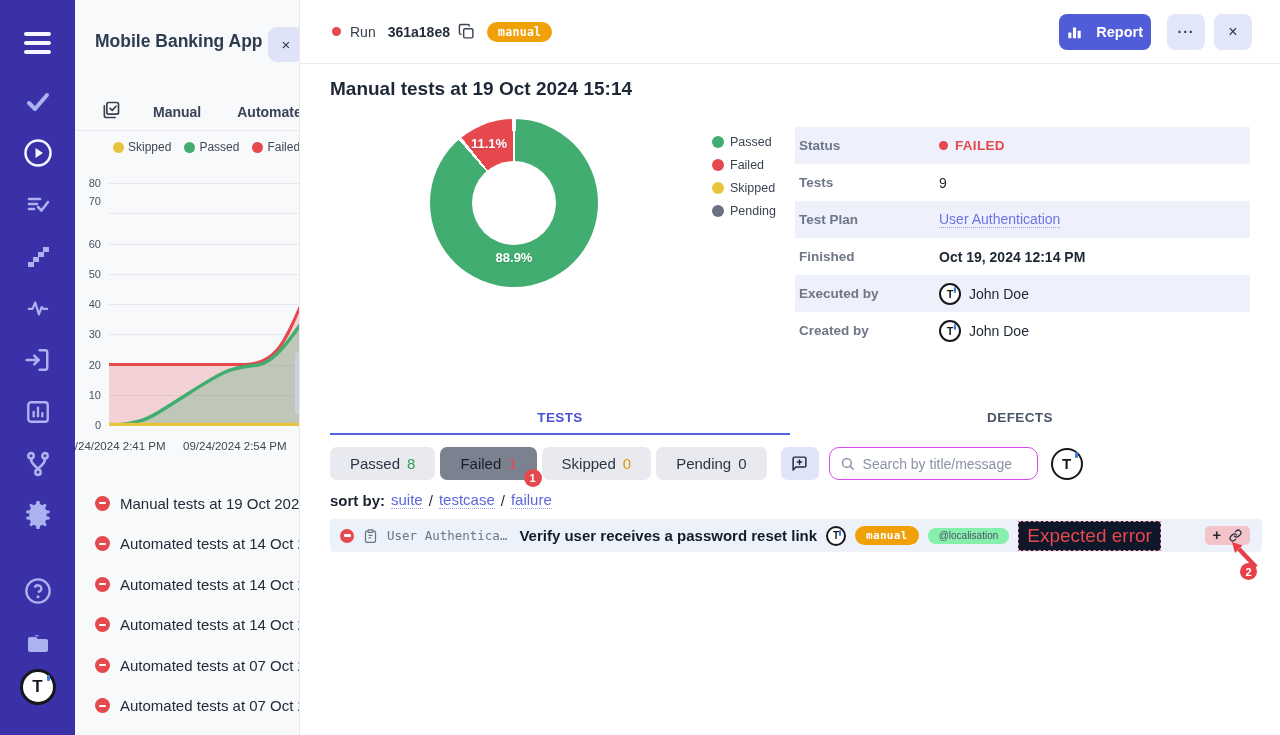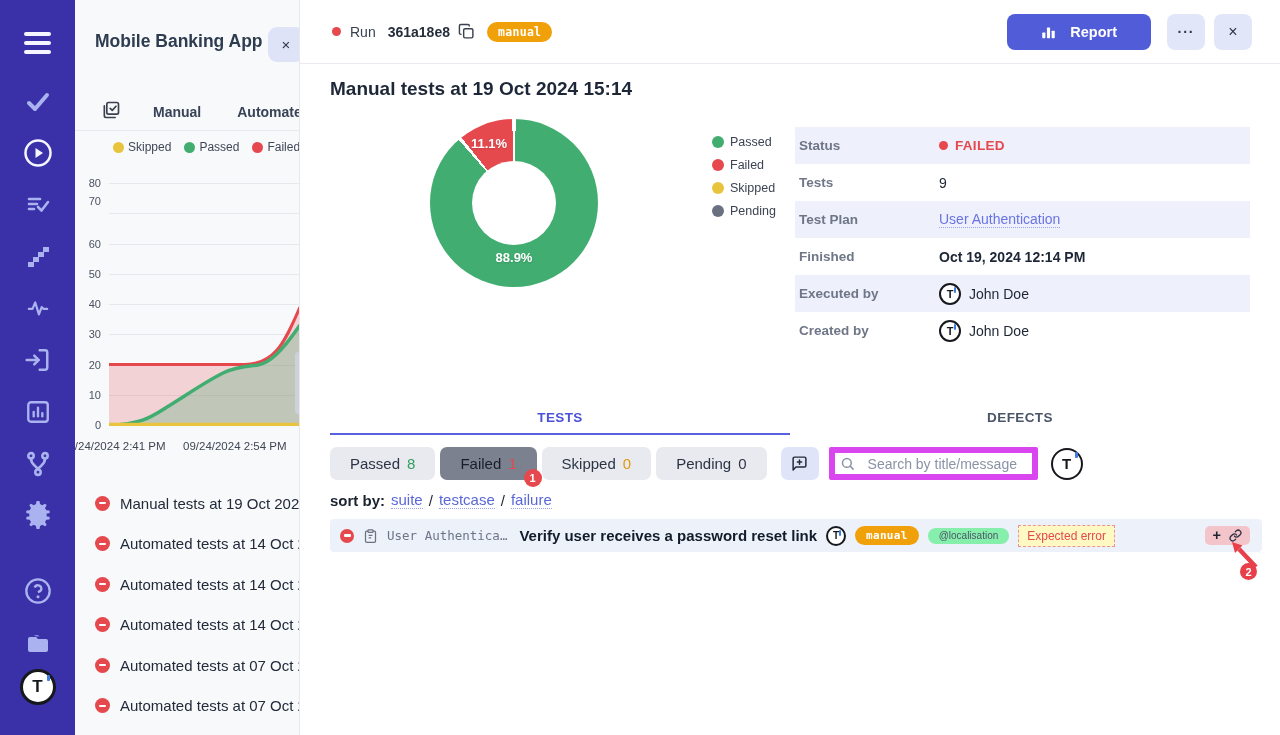--- a/index.html
+++ b/index.html
@@ -41,21 +41,21 @@
 
   
   .main { position:absolute; left:300px; top:0; width:980px; height:735px; background:#fff; z-index:1; }
   .run-header { position:absolute; left:0; top:0; width:980px; height:64px; border-bottom:1px solid #e9ebf0; display:flex; align-items:center; padding-left:32px; }
   .rh-dot { width:9px; height:9px; border-radius:50%; background:#e5484d; margin-right:9px; }
   .rh-run { font-size:14px; color:#39414f; margin-right:12px; }
   .rh-id { font-size:14px; font-weight:700; color:#252d3a; }
   .copy-btn { background:none; border:none; color:#39414f; margin-left:8px; cursor:pointer; display:flex; }
   .badge-manual { background:#f0a009; color:#fff; font-family:"DejaVu Sans Mono",monospace; font-weight:700; font-size:11.5px; padding:3px 11px; border-radius:999px; margin-left:12px; letter-spacing:.3px; }
   .rh-right { position:absolute; right:28px; top:14px; display:flex; align-items:center; }
-  .report-btn { height:36px; background:#515cd9; color:#fff; border:none; border-radius:8px; font-size:14.5px; font-weight:700; padding:0 34px; display:flex; align-items:center; gap:14px; cursor:pointer; font-family:inherit; }
+  .report-btn { height:36px; background:#515cd9; color:#fff; border:none; border-radius:8px; font-size:14.5px; font-weight:700; padding:0 8px; display:flex; align-items:center; gap:14px; cursor:pointer; font-family:inherit; }
   .sq-btn { width:38px; height:36px; background:#e2e6f9; border:none; border-radius:8px; color:#2d3748; font-size:15px; cursor:pointer; display:flex; align-items:center; justify-content:center; }
   .more-btn { margin-left:16px; font-weight:700; letter-spacing:1px; font-size:14px; }
   .x-btn { margin-left:9px; font-size:16px; }
 
   .page-title { position:absolute; left:30px; top:78px; font-size:19px; font-weight:700; color:#1d2737; }
 
   
   .donut { position:absolute; left:130px; top:119px; width:168px; height:168px; border-radius:50%;
     background:conic-gradient(#fff 0deg 1.2deg, #42ad70 1.2deg 318.8deg, #fff 318.8deg 321.2deg, #e5484d 321.2deg 358.8deg, #fff 358.8deg 360deg); }
   .donut::after { content:""; position:absolute; left:42px; top:42px; width:84px; height:84px; background:#fff; border-radius:50%; }
@@ -91,39 +91,39 @@
 
   
   .filters { position:absolute; left:30px; top:447px; display:flex; align-items:center; }
   .f-btn { position:relative; height:33px; background:#e9eaef; border:none; border-radius:7px; font-size:15px; color:#2b3445; padding:0 20px; margin-right:5px; cursor:pointer; display:flex; align-items:center; gap:7px; font-family:inherit; }
   .f-btn.active { background:#7c818f; color:#171e2c; }
   .cnt-pass { color:#2f9e5f; } .cnt-fail { color:#e5484d; } .cnt-skip { color:#df9a0c; } .cnt-pend { color:#2d3748; }
   .f-badge { position:absolute; right:-5px; bottom:-7px; width:18px; height:18px; border-radius:50%; background:#e5484d; color:#fff; font-size:11px; font-weight:700; display:flex; align-items:center; justify-content:center; }
   .comment-btn { width:38px; height:33px; background:#dfe4f9; border:none; border-radius:7px; color:#242a33; margin:0 8px 0 9px; cursor:pointer; display:flex; align-items:center; justify-content:center; }
   .search-wrap { position:relative; margin-left:2px; }
   .search-wrap svg { position:absolute; left:11px; top:9px; color:#8a93a6; }
-  .search-input { width:209px; height:33px; border:6px solid #d946ef; border-radius:2px; padding:0 10px 0 33px; font-size:14px; color:#2b3445; background:#fff; font-family:inherit; }
+  .search-input { width:209px; height:33px; border:1px solid #d946ef; border-radius:10px; padding:0 10px 0 33px; font-size:14px; color:#2b3445; background:#fff; font-family:inherit; }
   .search-input::placeholder { color:#8a93a6; }
   .filters .t-avatar { margin-left:13px; cursor:pointer; }
 
   
   .sort-row { position:absolute; left:30px; top:491px; font-size:15px; color:#1a2230; display:flex; align-items:center; gap:6px; }
   .sort-label { font-weight:700; }
   .sort-link { color:#5a67d8; border-bottom:1.5px dotted #9aa3ee; cursor:pointer; }
   .sort-sep { color:#1a2230; }
 
   
   .test-row { position:absolute; left:30px; top:519px; width:932px; height:33px; background:#edf1f9; border-radius:4px; display:flex; align-items:center; padding:0 12px 0 10px; gap:9px; cursor:pointer; }
   .test-row .minus-ic { width:14px; height:14px; }
   .test-row .minus-ic::after { left:3.5px; top:5.8px; width:7px; height:2.4px; }
   .clip-ic { color:#6b7280; display:flex; }
   .tr-suite { font-family:"DejaVu Sans Mono",monospace; font-size:12.5px; color:#6d7689; white-space:nowrap; }
   .tr-title { font-size:15px; font-weight:700; color:#121c2b; white-space:nowrap; margin-left:3px; }
   .tag-chip { background:#86efac; color:#4c5568; font-size:10px; padding:2.5px 11px; border-radius:999px; }
-  .err-chip { color:#e5484d; font-size:12px; border:1.5px dashed #ef9297; padding:3px 8px; background:#fef9c3; cursor:pointer; }
+  .err-chip { color:#e5484d; font-size:19px; border:1.5px dashed #ef9297; padding:3px 8px; background:#0f172a; cursor:pointer; }
   .tr-actions { margin-left:auto; background:#f4c4cb; border-radius:5px; padding:2px 8px; display:flex; align-items:center; gap:8px; }
   .tr-plus { font-size:14.5px; font-weight:700; color:#1e2530; background:none; border:none; cursor:pointer; line-height:1; }
   .tr-link { background:none; border:none; color:#2a3140; cursor:pointer; display:flex; }
   .test-row .badge-manual { margin-left:0; font-size:11px; }
 
   
   .annot-arrow { position:absolute; left:926px; top:540px; }
   .annot-badge { position:absolute; left:940px; top:563px; width:17px; height:17px; border-radius:50%; background:#e8404a; color:#fff; font-size:11px; font-weight:700; display:flex; align-items:center; justify-content:center; }
 </style>
 </head>

